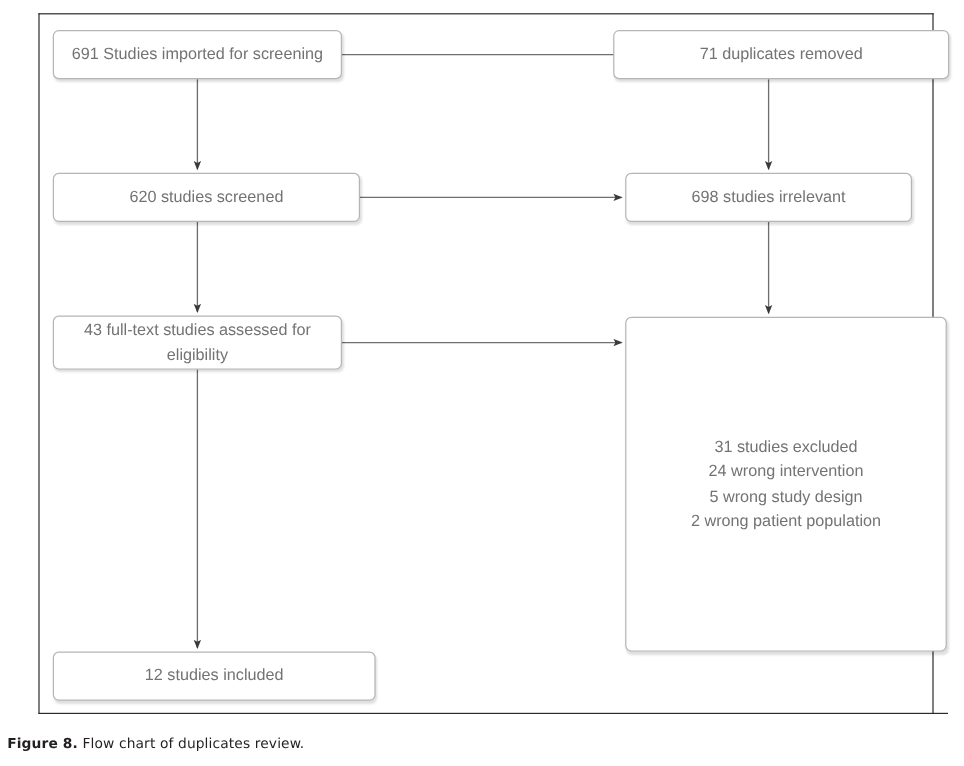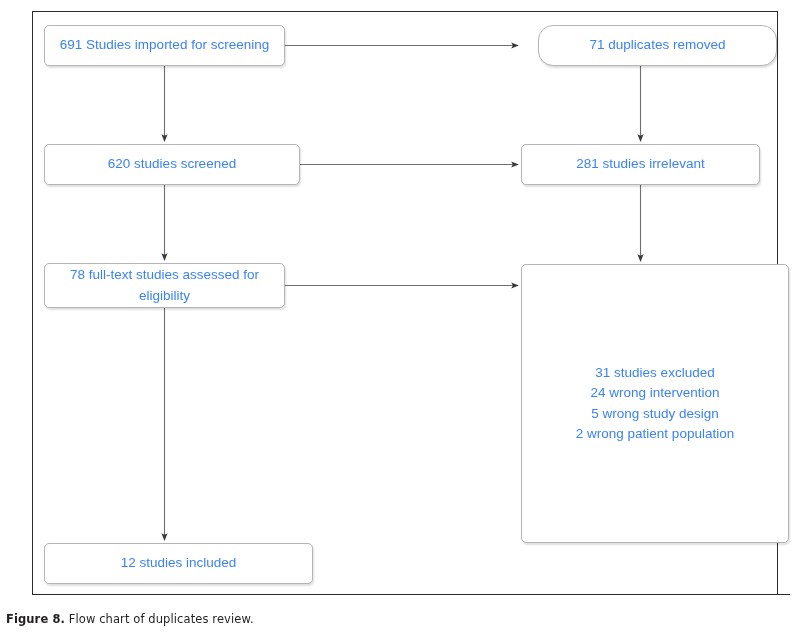--- a/index.html
+++ b/index.html
@@ -60,32 +60,32 @@
     background: #ffffff;
     border: 1px solid #b5b5b5;
     border-radius: 5px;
     box-shadow: 1px 2px 2px rgba(0,0,0,0.13);
     display: flex;
     align-items: center;
     justify-content: center;
     text-align: center;
     font-size: 13.5px;
     line-height: 1.5;
-    color: #3b82f6;
+    color: #737373;
     padding: 4px 8px;
   }
   .node-text {
     display: block;
     width: 100%;
     white-space: pre-line;
   }
 
   
   #node-imported  { left: 44px;  top: 25px;  width: 241px; height: 41px; }
-  #node-duplicates{ left: 538px; top: 25px;  width: 239px; height: 41px; border-radius: 15px; }
+  #node-duplicates{ left: 511px; top: 25px;  width: 280px; height: 41px; }
   #node-screened  { left: 44px;  top: 144px; width: 256px; height: 41px; }
   #node-irrelevant{ left: 521px; top: 144px; width: 239px; height: 41px; }
   #node-fulltext  { left: 44px;  top: 263px; width: 241px; height: 45px; }
   #node-excluded  { left: 521px; top: 264px; width: 268px; height: 279px; }
   #node-included  { left: 44px;  top: 543px; width: 269px; height: 41px; }
 
   
   .connector-svg {
     position: absolute;
     left: 0; top: 0;
@@ -154,25 +154,25 @@
 
     <div class="node" id="node-duplicates">
       <span class="node-text">71 duplicates removed</span>
     </div>
 
     <div class="node" id="node-screened">
       <span class="node-text">620 studies screened</span>
     </div>
 
     <div class="node" id="node-irrelevant">
-      <span class="node-text">281 studies irrelevant</span>
+      <span class="node-text">698 studies irrelevant</span>
     </div>
 
     <div class="node" id="node-fulltext">
-      <span class="node-text">78 full-text studies assessed for
+      <span class="node-text">43 full-text studies assessed for
 eligibility</span>
     </div>
 
     <div class="node" id="node-excluded">
       <span class="node-text">31 studies excluded
 24 wrong intervention
 5 wrong study design
 2 wrong patient population</span>
     </div>
 

